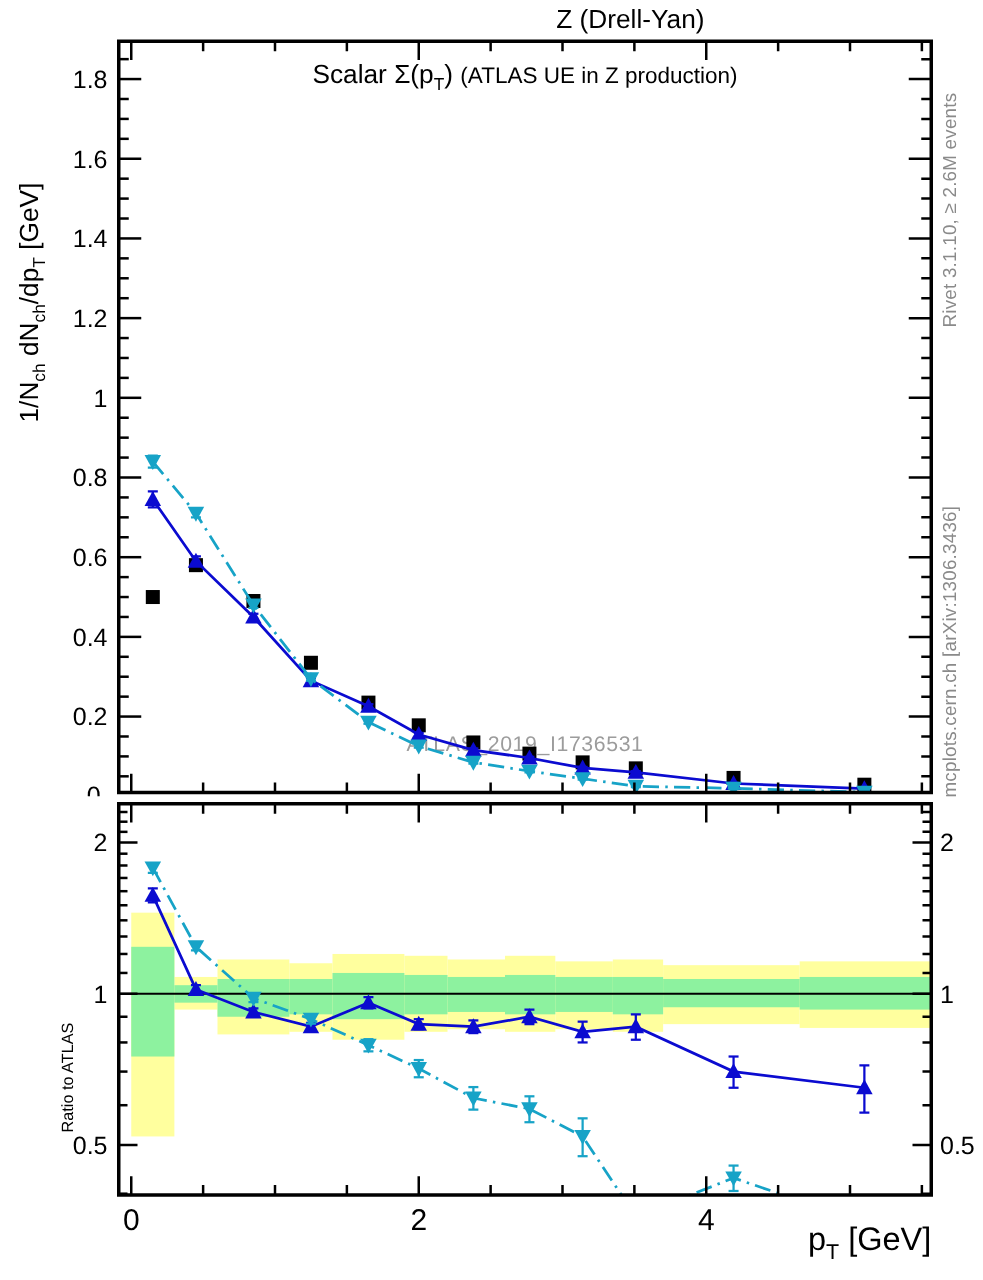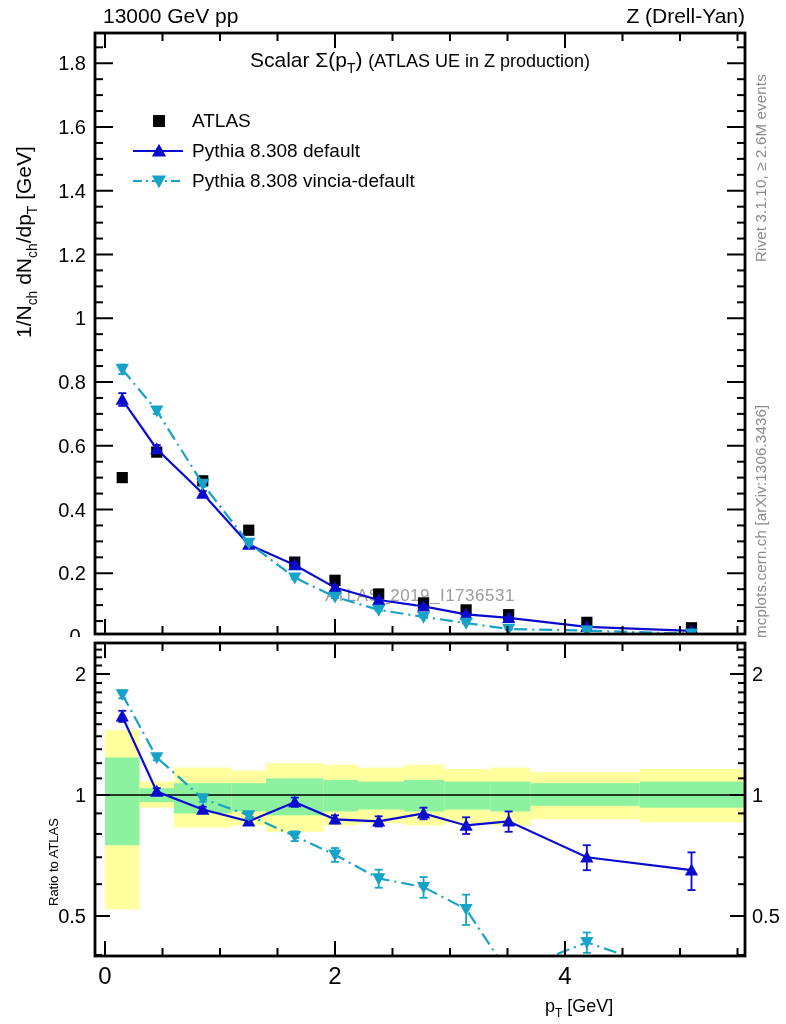--- a/index.html
+++ b/index.html
@@ -1,32 +1,32 @@
 <!DOCTYPE html>
 <html><head>
 <meta charset="utf-8">
 <style>
   html,body{margin:0;padding:0;background:#fff;}
   .page{position:relative;width:786px;height:1024px;background:#ffffff;overflow:hidden;
         font-family:"Liberation Sans","DejaVu Sans",sans-serif;color:#000;}
   .abs{position:absolute;}
   .hdr{font-size:21px;white-space:nowrap;}
-  .hdr-right{text-align:right;}
+  .hdr-right{text-align:left;}
   .plot-title{font-size:21px;text-align:center;white-space:nowrap;}
   .title-context{font-size:18px;}
   .sb{font-size:0.66em;position:relative;top:0.42em;}
   .legend{display:flex;flex-direction:column;}
   .legend-row{display:flex;align-items:center;height:30px;}
   .legend-label{font-size:19px;margin-left:8px;white-space:nowrap;}
   .rot{transform-origin:0 0;transform:rotate(-90deg);white-space:nowrap;}
   .ylab{font-size:21px;}
   .ratlab{font-size:13px;}
   .gray-note{color:#8a8a8a;font-size:15px;letter-spacing:0.2px;}
   .watermark{color:#9c9c9c;font-size:17px;text-align:center;letter-spacing:0.5px;}
-  .xtitle{font-size:18px;white-space:nowrap;margin-top:20px;}
+  .xtitle{font-size:26px;text-align:right;white-space:nowrap;}
   svg text{font-family:"Liberation Sans","DejaVu Sans",sans-serif;fill:#000;}
 </style>
 </head>
 <body>
 
 <div class="page">
 
   <div class="abs watermark" style="left:95px;top:586px;width:650px;">ATLAS_2019_I1736531</div>
 
   <svg id="plot" class="abs" style="left:0;top:0;" width="786" height="1024" viewBox="0 0 786 1024">
@@ -472,50 +472,27 @@
         <text x="86" y="802" font-size="20" text-anchor="end">1</text>
         <text x="752" y="802" font-size="20" text-anchor="start">1</text>
         <text x="86" y="681" font-size="20" text-anchor="end">2</text>
         <text x="752" y="681" font-size="20" text-anchor="start">2</text>
         <text x="105" y="984" font-size="24" text-anchor="middle">0</text>
         <text x="335" y="984" font-size="24" text-anchor="middle">2</text>
         <text x="565" y="984" font-size="24" text-anchor="middle">4</text>
       </g>
     </svg>
 
-  <div class="abs hdr" style="left:103px;top:4px;">13000 GeV pp</div>
   <div class="abs hdr hdr-right" style="left:445px;top:4px;width:300px;">Z (Drell-Yan)</div>
 
   <div class="abs plot-title" style="left:95px;top:48px;width:650px;">
     <span>Scalar Σ(p</span><span class="sb">T</span><span>)</span>
     <span class="title-context">(ATLAS UE in Z production)</span>
   </div>
 
-  <div id="legend" class="abs legend" style="left:132px;top:106px;">
-      <div class="legend-row">
-        <svg width="52" height="24">
-          <rect x="21" y="6" width="12" height="12" fill="#000000"></rect>
-        </svg>
-        <span class="legend-label">ATLAS</span>
-      </div>
-      <div class="legend-row">
-        <svg width="52" height="24">
-          <line x1="1" y1="12" x2="51" y2="12" stroke="#0b0bd0" stroke-width="2.2"></line>
-          <path d="M 27 4.800000000000001 L 34.08 17.58 L 19.92 17.58 Z" fill="#0b0bd0"></path>
-        </svg>
-        <span class="legend-label">Pythia 8.308 default</span>
-      </div>
-      <div class="legend-row">
-        <svg width="52" height="24">
-          <line x1="1" y1="12" x2="51" y2="12" stroke="#17a3c7" stroke-width="2.2" stroke-dasharray="9 4 2 4"></line>
-          <path d="M 27 19.2 L 34.08 6.42 L 19.92 6.42 Z" fill="#17a3c7"></path>
-        </svg>
-        <span class="legend-label">Pythia 8.308 vincia-default</span>
-      </div>
-    </div>
 
   <div class="abs rot ylab" style="left:12px;top:338px;">
     <span>1/N</span><span class="sb">ch</span><span> dN</span><span class="sb">ch</span><span>/dp</span><span class="sb">T</span><span> [GeV]</span>
   </div>
 
   <div class="abs rot ratlab" style="left:46px;top:906px;">Ratio to ATLAS</div>
 
   <div class="abs rot gray-note" style="left:752px;top:262px;">Rivet 3.1.10, ≥ 2.6M events</div>
   <div class="abs rot gray-note" style="left:752px;top:638px;">mcplots.cern.ch [arXiv:1306.3436]</div>
 

